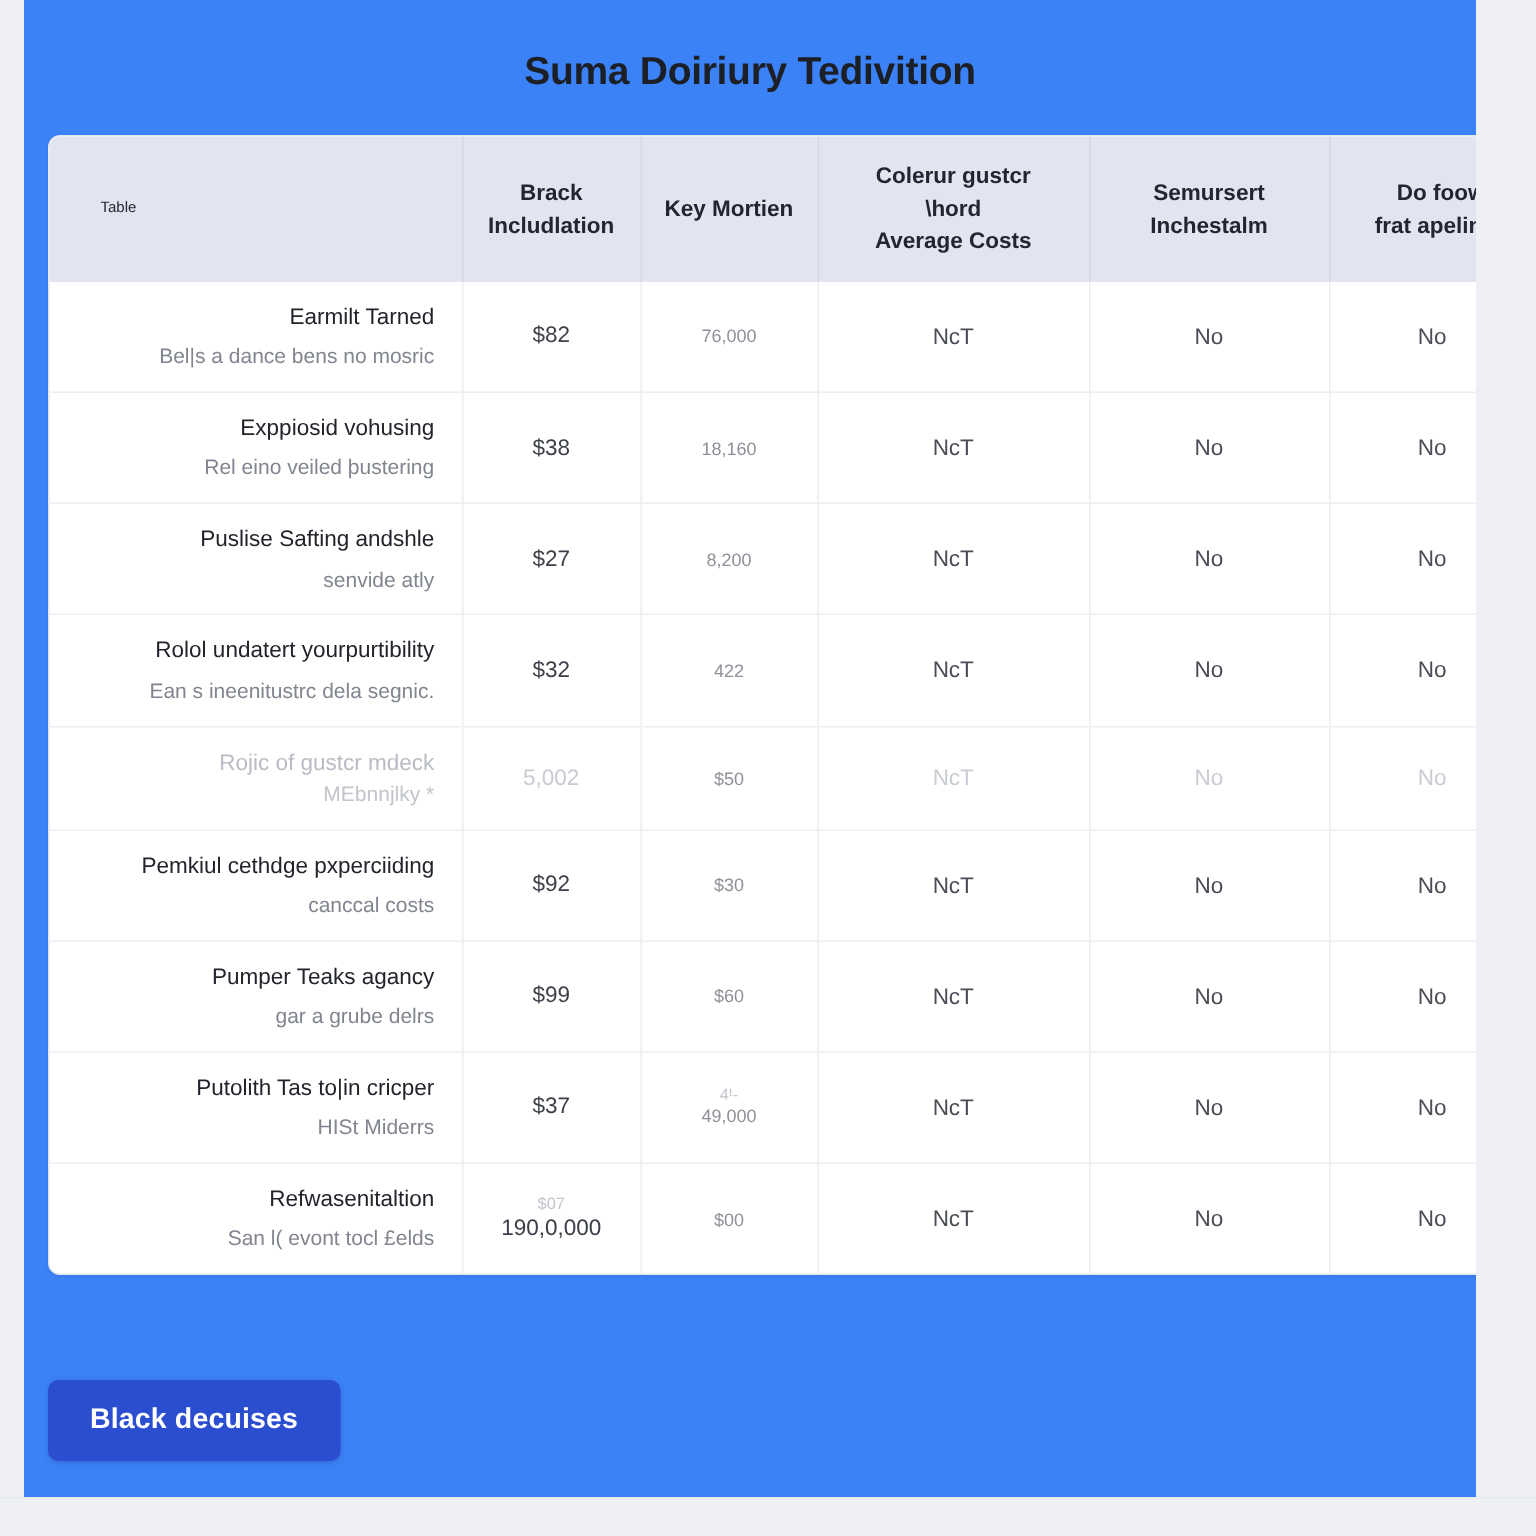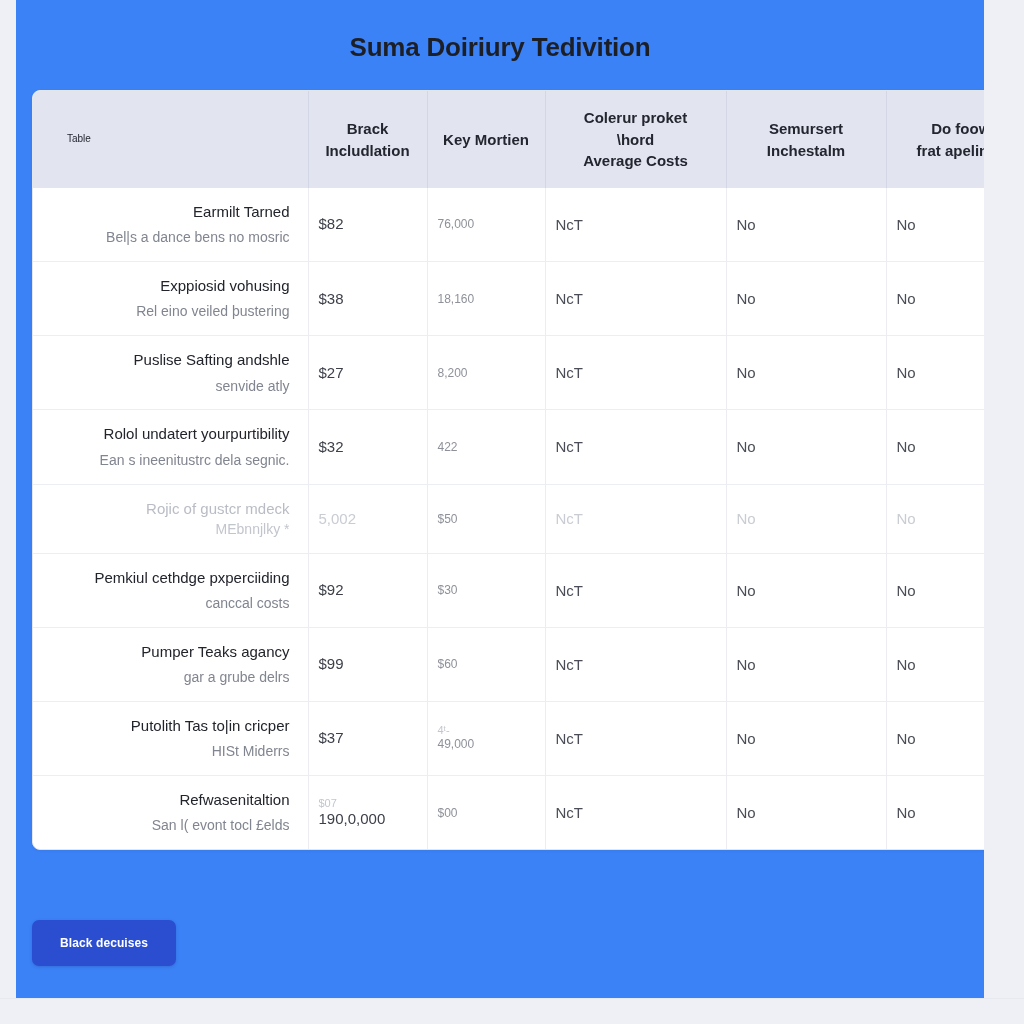--- a/index.html
+++ b/index.html
@@ -95,23 +95,24 @@
     font-size: 10px;
     font-weight: 400;
     vertical-align: middle;
   }
   .th-lines span { display: block; }
 
   tbody td {
     border-top: 1px solid #eceef4;
     border-right: 1px solid #ececf2;
     vertical-align: middle;
+    text-align: center;
     color: #3d4049;
     font-size: 14px;
-    padding: 10px;
+    padding: 0;
   }
   tbody td:last-child { border-right: none; }
 
   tbody tr:first-child td { border-top: none; }
 
   td.name-cell {
     text-align: right;
     padding: 14px 18px 14px 25px;
     border-right: 1px solid #ececf2;
   }
@@ -144,21 +145,21 @@
   
   .btn-row {
     position: absolute;
     left: 16px;
     top: 920px;
   }
   .btn-primary {
     display: inline-block;
     background: #2b4ed1;
     color: #ffffff;
-    font-size: 12px;
+    font-size: 19px;
     font-weight: 700;
     border: none;
     border-radius: 7px;
     padding: 16px 28px;
     cursor: pointer;
     font-family: "Liberation Sans", sans-serif;
     box-shadow: 0 1px 3px rgba(35,55,150,0.30);
     letter-spacing: 0.1px;
   }
 
@@ -205,21 +206,21 @@
                 <span>Includlation</span>
               </span>
             </th>
             <th>
               <span class="th-lines">
                 <span>Key Mortien</span>
               </span>
             </th>
             <th>
               <span class="th-lines">
-                <span>Colerur proket</span>
+                <span>Colerur gustcr</span>
                 <span>\hord</span>
                 <span>Average Costs</span>
               </span>
             </th>
             <th>
               <span class="th-lines">
                 <span>Semursert</span>
                 <span>Inchestalm</span>
               </span>
             </th>

